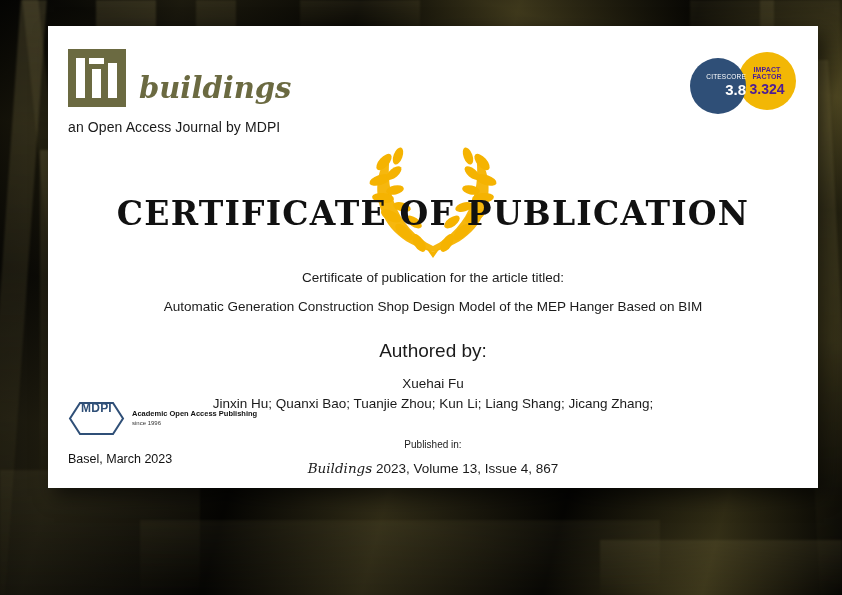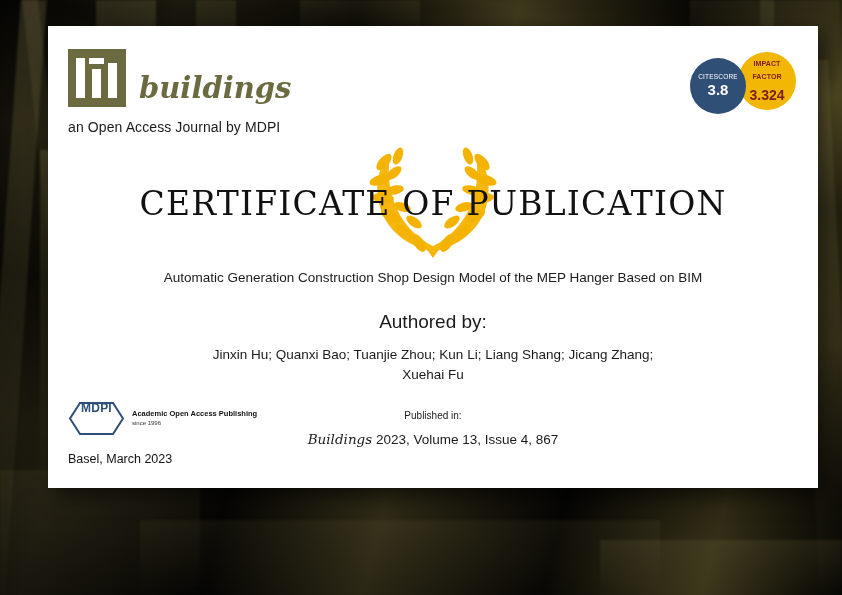--- a/index.html
+++ b/index.html
@@ -116,29 +116,29 @@
     color: #ffffff;
     line-height: 1.05;
   }
   .badge-cite {
     width: 56px;
     height: 56px;
     background: #2f4f77;
     margin-top: 6px;
     margin-right: -8px;
     z-index: 2;
+    align-items: flex-end;
   }
   .badge-cite .lbl { font-size: 6.5px; letter-spacing: .2px; }
   .badge-cite .val { font-size: 15px; font-weight: bold; margin-top: 1px; }
   .badge-if {
     width: 58px;
     height: 58px;
     background: #f2b705;
-    color: #7f1d1d;
-    gap: 6px;
+    color: #4c1d95;
   }
   .badge-if .lbl { font-size: 7px; font-weight: bold; letter-spacing: .1px; }
   .badge-if .val { font-size: 14px; font-weight: bold; margin-top: 1px; }
 
   
   .title-wrap {
     position: absolute;
     left: 0;
     right: 0;
     top: 118px;
@@ -148,25 +148,25 @@
     position: absolute;
     left: 50%;
     top: -4px;
     transform: translateX(-50%);
     width: 190px;
     height: 120px;
   }
   .cert-title {
     position: relative;
     font-family: "DejaVu Serif", serif;
-    font-weight: normal;
+    font-weight: bold;
     font-size: 33px;
     letter-spacing: 1.2px;
     color: #111111;
-    margin-top: 40px;
+    margin-top: 50px;
   }
 
   
   .body-block {
     position: absolute;
     left: 0;
     right: 0;
     top: 244px;
     text-align: center;
     color: #1b1b1b;
@@ -305,25 +305,26 @@
           <ellipse cx="126" cy="67" rx="9" ry="4.5" transform="rotate(-16 126 67)"></ellipse>
           <ellipse cx="114" cy="82" rx="9" ry="4.5" transform="rotate(-36 114 82)"></ellipse>
 
           <path d="M88 108 L95 118 L102 108 L95 112 Z"></path>
         </g>
       </svg>
       <div class="cert-title">CERTIFICATE OF PUBLICATION</div>
     </div>
 
     <div class="body-block">
+      <div class="line-intro">Certificate of publication for the article titled:</div>
       <div class="line-article">Automatic Generation Construction Shop Design Model of the MEP Hanger Based on BIM</div>
       <div class="line-authored">Authored by:</div>
       <div class="line-authors">
+        <div>Xuehai Fu</div>
         <div>Jinxin Hu; Quanxi Bao; Tuanjie Zhou; Kun Li; Liang Shang; Jicang Zhang;</div>
-        <div>Xuehai Fu</div>
       </div>
       <div class="line-published">Published in:</div>
       <div class="line-journal">
         <span class="jname">Buildings</span><span> 2023, Volume 13, Issue 4, 867</span>
       </div>
     </div>
 
     <div class="footer">
       <div class="mdpi-logo">
         <div class="mdpi-hex">

